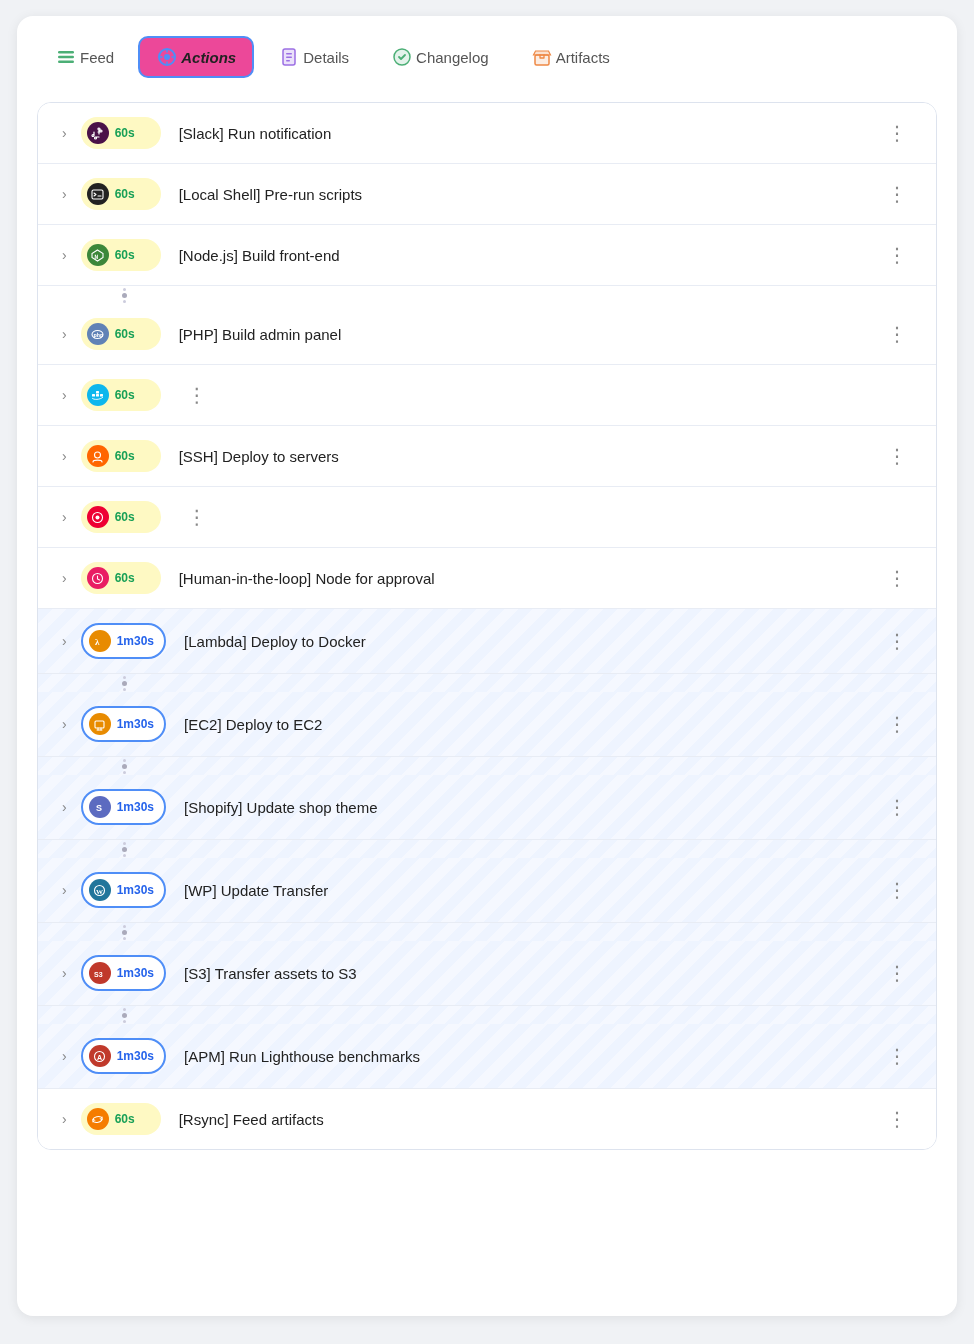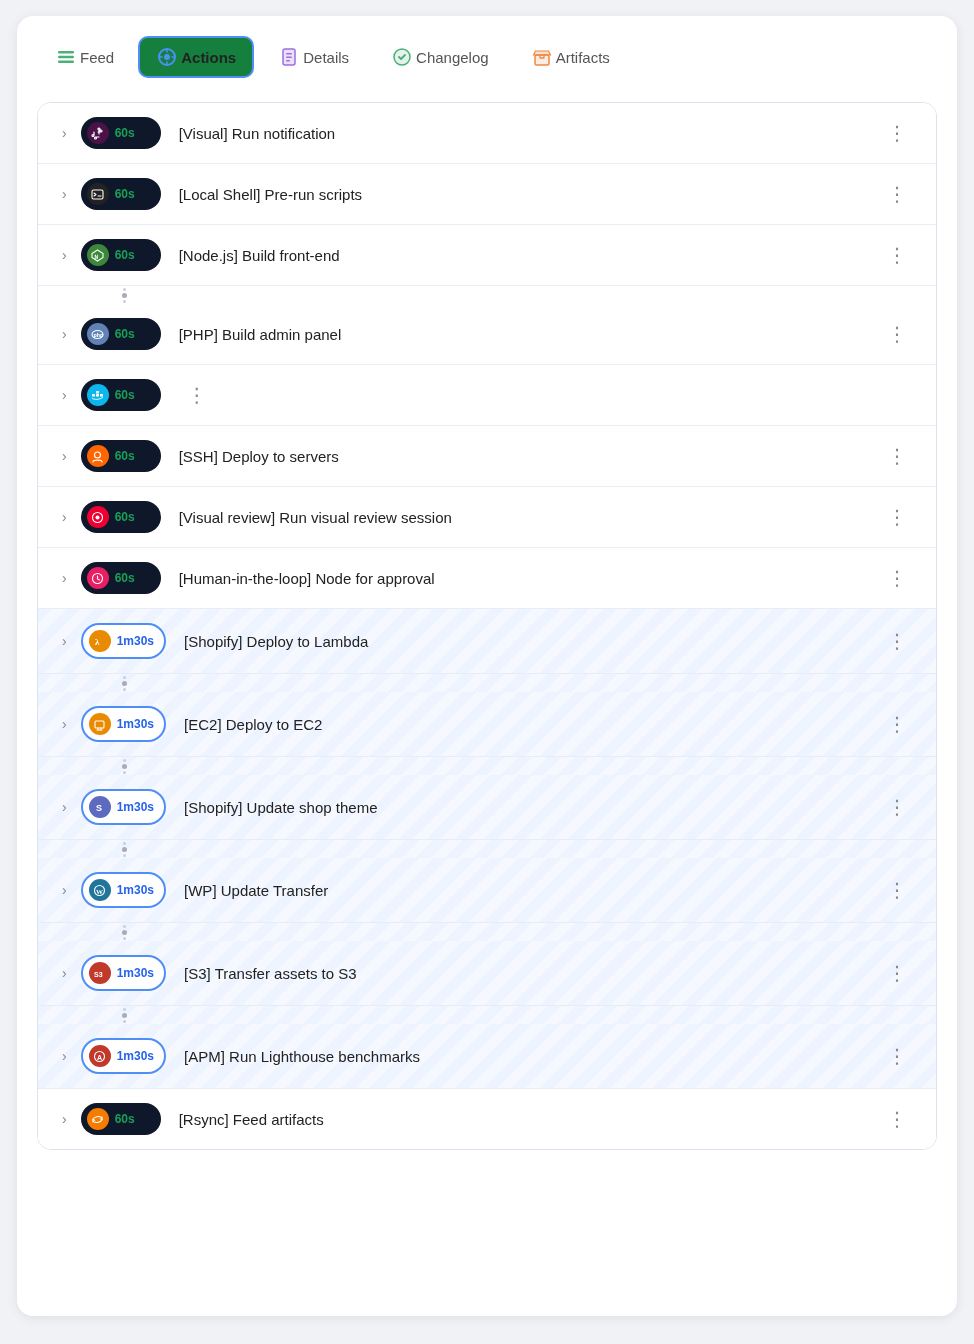--- a/index.html
+++ b/index.html
@@ -38,21 +38,22 @@
       font-weight: 500;
       color: #555;
       border: 2px solid transparent;
       background: transparent;
       white-space: nowrap;
     }
     .tab.active {
       border: 2px solid #4f8ef7;
       color: #222;
       font-weight: 700;
-      background: #15803d;
+      background: #ec4899;
+      font-style: italic;
     }
     .tab-icon {
       width: 22px;
       height: 22px;
       display: flex;
       align-items: center;
       justify-content: center;
       font-size: 17px;
     }
 
@@ -145,21 +146,21 @@
       display: flex;
       align-items: center;
       gap: 6px;
       padding: 5px 10px 5px 6px;
       border-radius: 20px;
       font-size: 12px;
       font-weight: 700;
       min-width: 80px;
     }
     .badge.green {
-      background: #0f172a;
+      background: #fef9c3;
       color: #18a057;
       border: none;
     }
     .badge.blue {
       background: #fff;
       color: #2563eb;
       border: 2px solid #4f8ef7;
     }
     .badge-icon {
       width: 22px;
@@ -275,21 +276,21 @@
       <div class="badge-wrap">
         <div class="badge green">
           <div class="badge-icon slack">
             <svg width="13" height="13" viewBox="0 0 13 13" fill="none">
                 <path d="M3 8.5a1 1 0 1 1-2 0 1 1 0 0 1 2 0zm0 0V5m7 0a1 1 0 1 1 0-2 1 1 0 0 1 0 2zm0 0H7M4.5 10a1 1 0 1 1 0 2 1 1 0 0 1 0-2zm0 0H8M8 3a1 1 0 1 1 0-2 1 1 0 0 1 0 2zm0 0v4" stroke="#fff" stroke-width="1.2" stroke-linecap="round"></path>
               </svg>
           </div>
           <span>60s</span>
         </div>
       </div>
-      <span class="action-label">[Visual] Run notification</span>
+      <span class="action-label">[Slack] Run notification</span>
       <button class="more-btn">⋮</button>
     </div>
 
     <div class="action-row">
       <button class="chevron-btn">›</button>
       <div class="badge-wrap">
         <div class="badge green">
           <div class="badge-icon shell">
             <svg width="13" height="13" viewBox="0 0 13 13" fill="none">
                 <rect x="1" y="2" width="11" height="9" rx="1.5" stroke="#fff" stroke-width="1.1"></rect>
@@ -387,21 +388,20 @@
         <div class="badge green">
           <div class="badge-icon visual">
             <svg width="13" height="13" viewBox="0 0 13 13" fill="none">
                 <circle cx="6.5" cy="6.5" r="5" stroke="#fff" stroke-width="1.1"></circle>
                 <circle cx="6.5" cy="6.5" r="2" fill="#fff"></circle>
               </svg>
           </div>
           <span>60s</span>
         </div>
       </div>
-      <span class="action-label">[Visual review] Run visual review session</span>
       <button class="more-btn">⋮</button>
     </div>
 
     <div class="action-row">
       <button class="chevron-btn">›</button>
       <div class="badge-wrap">
         <div class="badge green">
           <div class="badge-icon loop">
             <svg width="13" height="13" viewBox="0 0 13 13" fill="none">
                 <circle cx="6.5" cy="6.5" r="5" stroke="#fff" stroke-width="1.1"></circle>
@@ -420,21 +420,21 @@
       <div class="badge-wrap">
         <div class="badge blue">
           <div class="badge-icon lambda">
             <svg width="13" height="13" viewBox="0 0 13 13" fill="none">
                 <text x="2" y="10" font-size="9" fill="#fff" font-family="serif">λ</text>
               </svg>
           </div>
           <span>1m30s</span>
         </div>
       </div>
-      <span class="action-label">[Shopify] Deploy to Lambda</span>
+      <span class="action-label">[Lambda] Deploy to Docker</span>
       <button class="more-btn">⋮</button>
     </div>
     <div class="connector-wrap running-bg">
       <div class="connector-dot">
         <span class="dot-sm"></span>
           <span class="dot"></span>
           <span class="dot-sm"></span>
       </div>
     </div>
 

